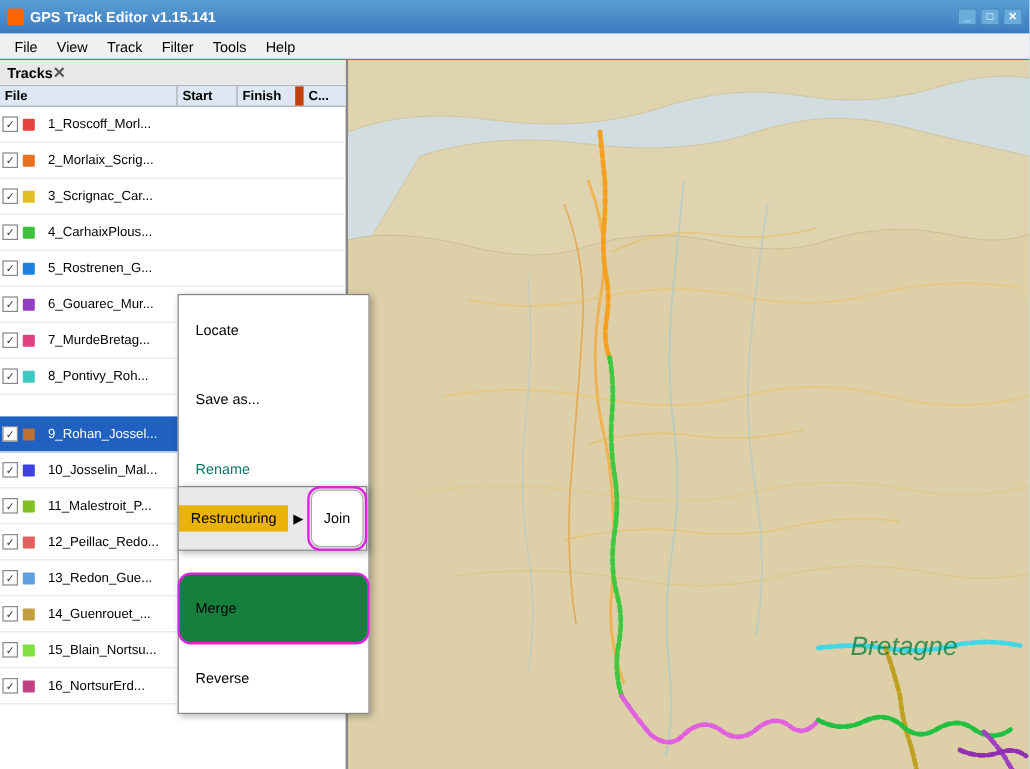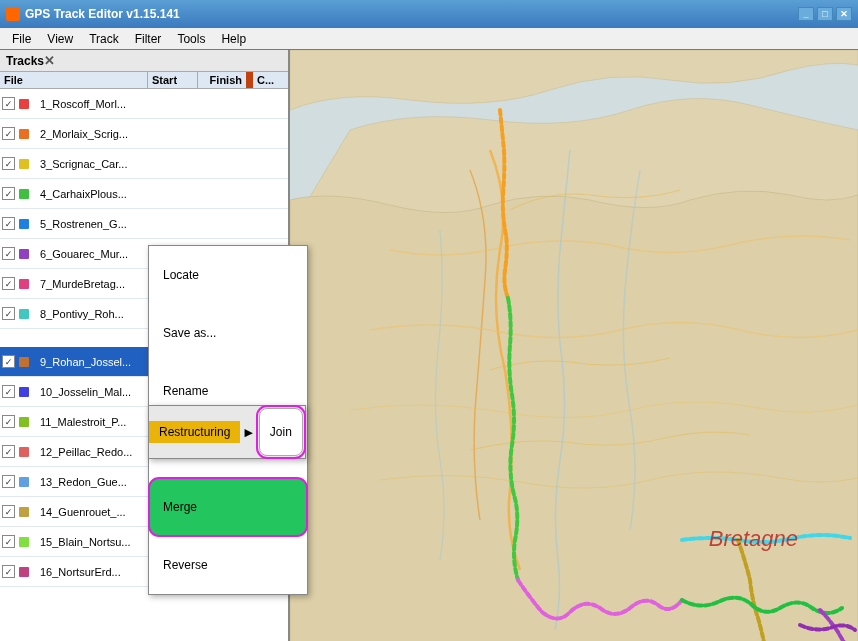--- a/index.html
+++ b/index.html
@@ -86,21 +86,21 @@
     }
     .tracks-col-header {
       display: flex;
       background: #dde8f4;
       border-bottom: 1px solid #aaa;
       font-size: 11px;
       font-weight: bold;
     }
     .col-name { width: 148px; padding: 2px 4px; border-right: 1px solid #aaa; }
     .col-start { width: 50px; padding: 2px 4px; border-right: 1px solid #aaa; }
-    .col-finish { width: 55px; padding: 2px 4px; border-right: 7px solid #c2410c; text-align: right; }
+    .col-finish { width: 55px; padding: 2px 4px; border-right: 7px solid #c2410c; }
     .col-c { width: 30px; padding: 2px 4px; }
 
     .tracks-list {
       overflow-y: auto;
       flex: 1;
     }
     .track-row {
       display: flex;
       align-items: center;
       height: 30px;
@@ -151,21 +151,21 @@
     }
     .ctx-item {
       padding: 22px 14px;
       cursor: pointer;
       font-size: 12px;
       display: flex;
       align-items: center;
       justify-content: space-between;
     }
     .ctx-merge {
-      background: #22c55e;
+      background: #15803d;
       outline: 2px solid #e020e0;
       outline-offset: -1px;
       border-radius: 10px;
       text-align: right;
     }
 
     
     .restructuring-menu {
       position: absolute;
       left: 148px;
@@ -213,21 +213,21 @@
       inset: 0;
       width: 100%;
       height: 100%;
     }
 
     
     .map-label {
       position: absolute;
       font-size: 22px;
       font-style: italic;
-      color: #b91c1c;
+      color: #15803d;
       opacity: 0.8;
       right: 60px;
       bottom: 95px;
       pointer-events: none;
       text-align: right;
     }
   </style>
 </head>
 <body>
 
@@ -443,21 +443,21 @@
   </div>
       </div>
 
     <div class="context-menu">
       <div class="ctx-item">
         <span>Locate</span>
       </div>
       <div class="ctx-item">
         <span>Save as...</span>
       </div>
-      <div class="ctx-item" style="color:#000000;">
+      <div class="ctx-item" style="color:#0f766e;">
         <span>Rename</span>
       </div>
       <div class="ctx-item">
         <span>Delete</span>
       </div>
       <div class="ctx-item ctx-merge">
         <span>Merge</span>
       </div>
       <div class="ctx-item">
         <span>Reverse</span>

